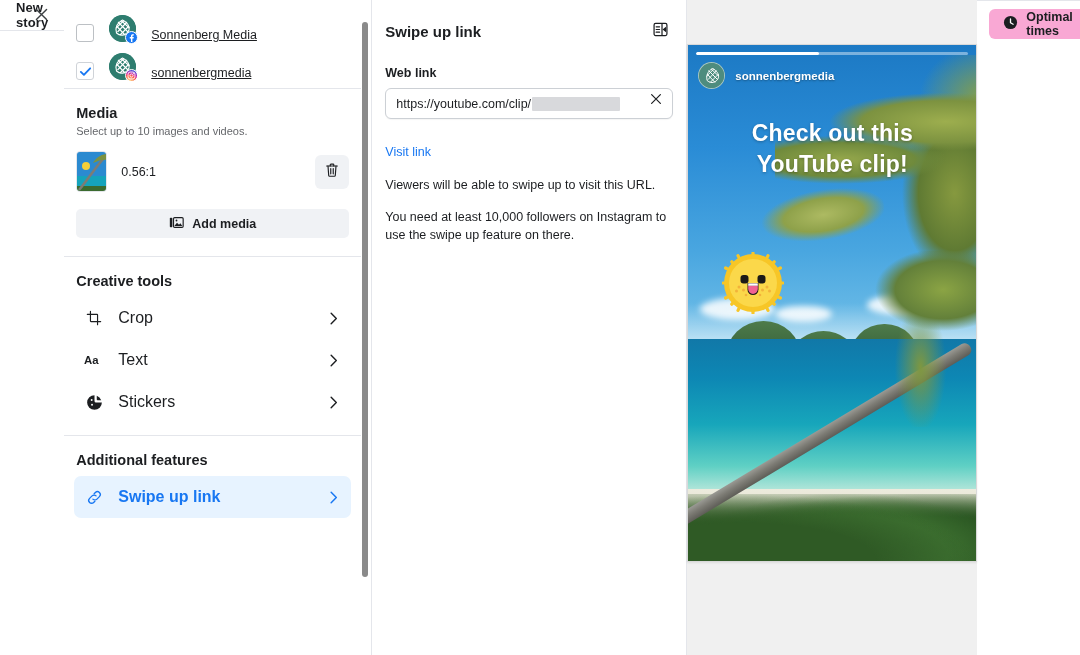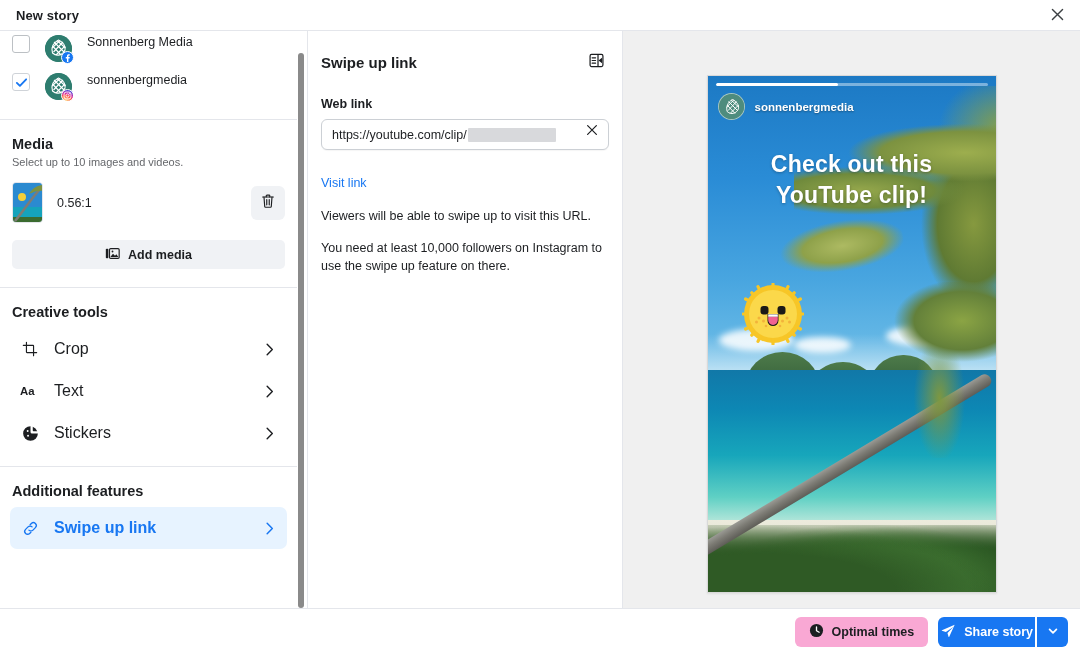--- a/index.html
+++ b/index.html
@@ -7,21 +7,21 @@
     width: 1080px; height: 655px;
     font-family: "Liberation Sans", sans-serif;
     background: #ffffff;
     color: #1c1e21;
     overflow: hidden;
   }
 
   .app {
     position: relative;
     width: 1080px; height: 655px;
-    display: flex; flex-direction: column;
+    display: flex; flex-direction: row;
     background: #ffffff;
   }
 
   
   .titlebar {
     height: 31px;
     flex: 0 0 31px;
     display: flex; align-items: center;
     padding: 0 16px;
     border-bottom: 1px solid #e4e6eb;
@@ -65,23 +65,24 @@
     width: 6px; height: 555px;
     background: #8a8a8a; border-radius: 4px;
   }
 
   .section { padding: 0; }
   .divider { height: 1px; background: #e4e6eb; }
 
   
   .acct-list { padding: 4px 0 8px 0; }
   .acct-row {
-    display: flex; align-items: flex-start;
+    display: flex; align-items: flex-end;
     height: 38px; padding: 0 12px; gap: 15px;
     cursor: pointer;
+    text-decoration: underline;
   }
   .cbox {
     width: 18px; height: 18px; flex: 0 0 18px;
     border: 1px solid #bcc0c4; border-radius: 3px;
     background: #fff;
     display: flex; align-items: center; justify-content: center;
   }
   .cbox.checked { border-color: #cfd3d8; }
   .cbox svg { display: block; }
   .avatar-wrap { position: relative; width: 27px; height: 27px; flex: 0 0 27px; }

